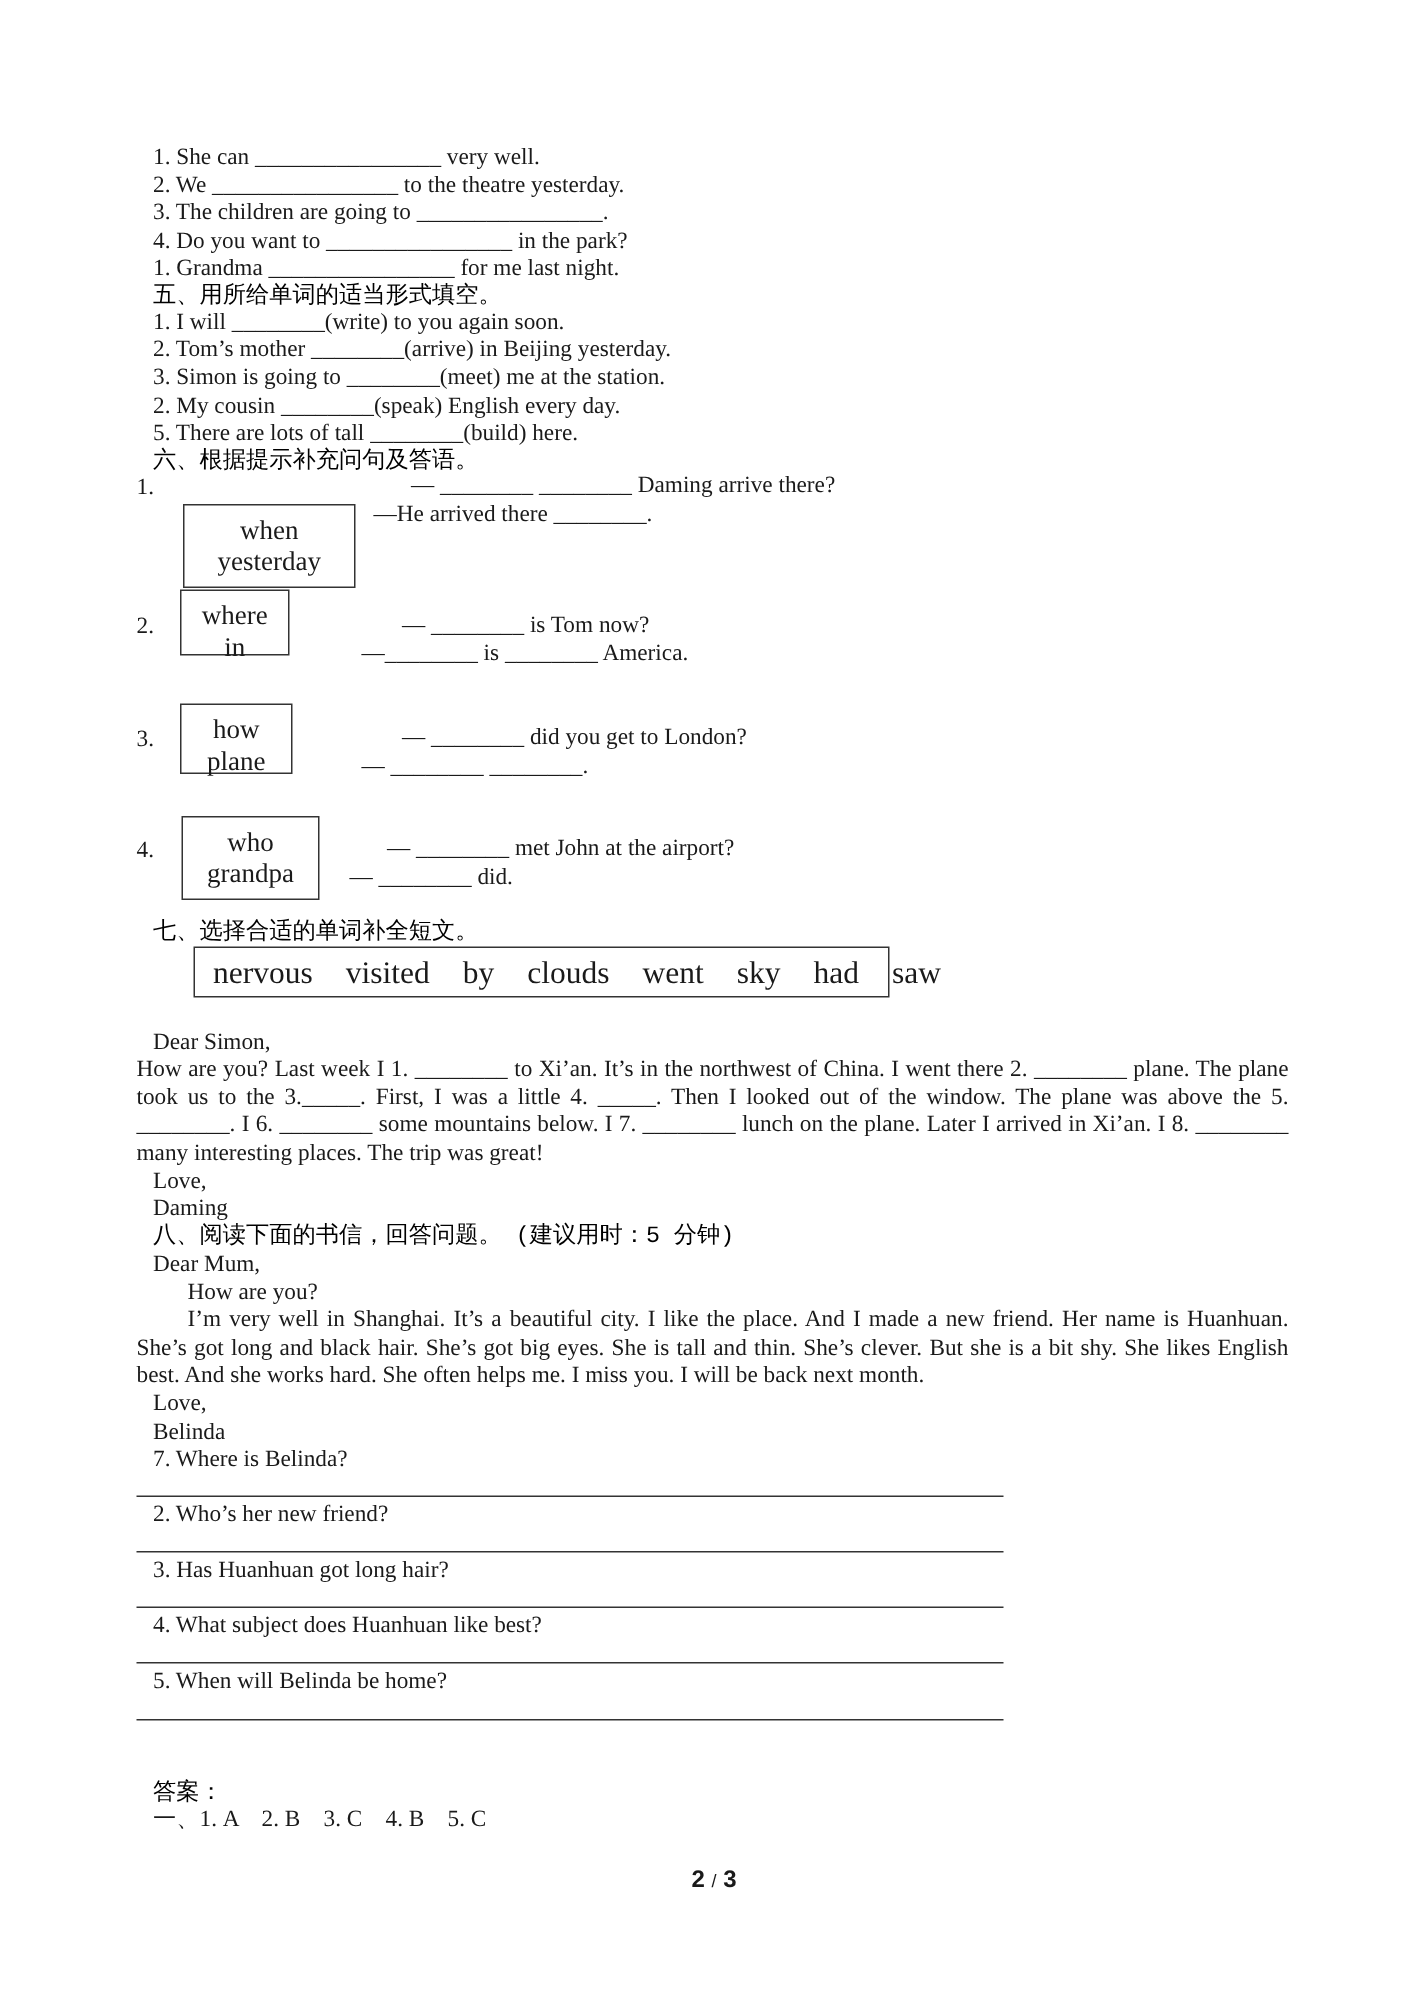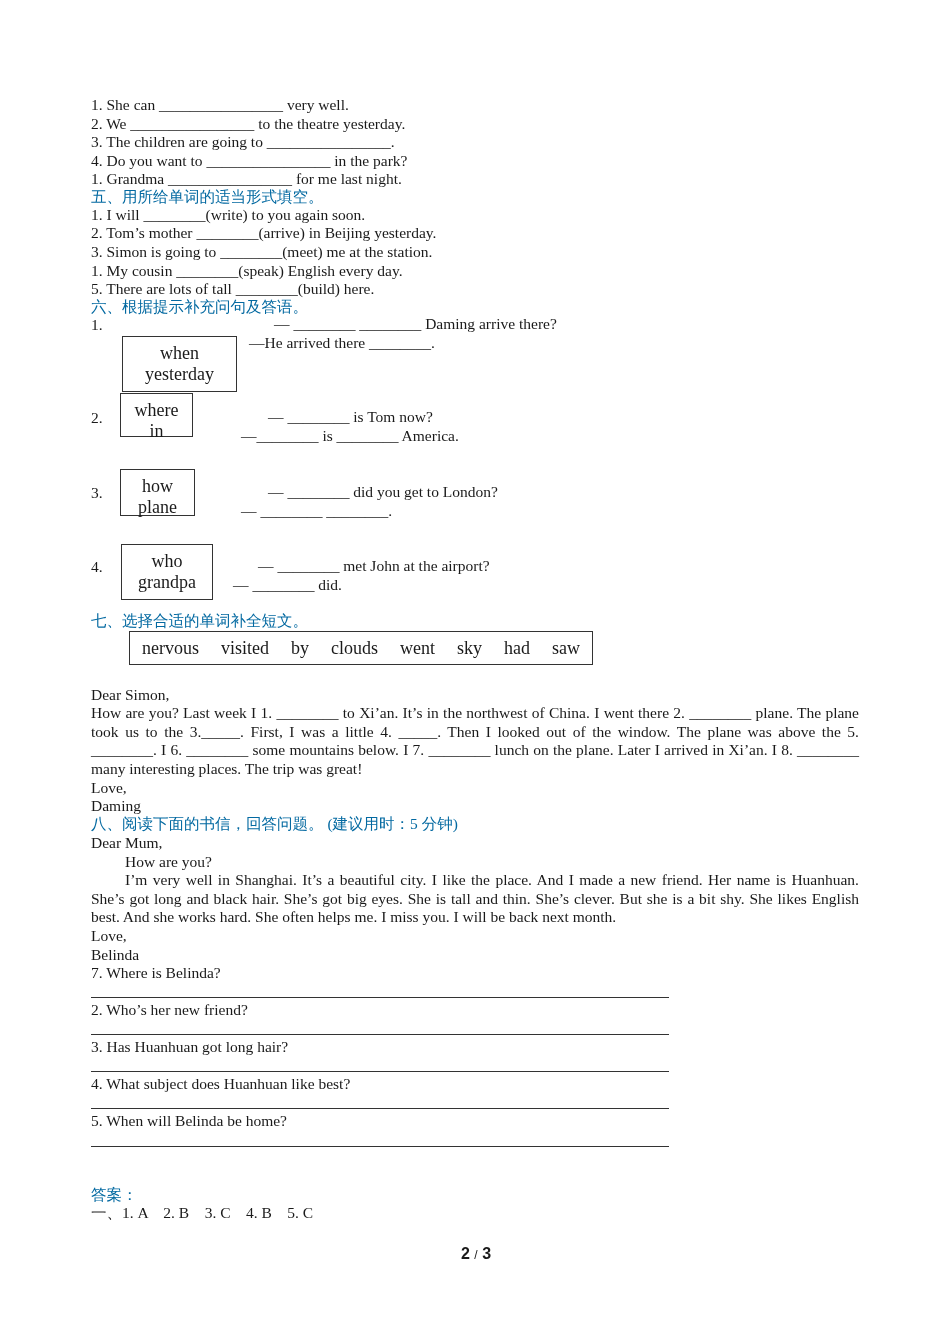--- a/index.html
+++ b/index.html
@@ -2,31 +2,31 @@
 <html><head>
 <meta charset="utf-8">
 <style>
   html, body { margin: 0; padding: 0; background: #ffffff; }
   body {
     width: 950px; height: 1344px; position: relative; overflow: hidden;
     font-family: "Liberation Serif", "DejaVu Serif", serif;
     color: #1a1a1a; font-size: 15.5px;
   }
   .abs { position: absolute; white-space: nowrap; line-height: 18px; }
-  .line { left: 91px; text-align: right; }
-  .cn { color: #0369a1; }
+  .line { left: 102px; text-align: right; }
+  .cn { color: #000000; font-family: Liberation Mono, monospace; }
   .box {
     position: absolute; border: 1.5px solid #333; text-align: center;
     font-size: 18px; line-height: 21px; box-sizing: border-box;
   }
   .box span { display: block; }
   .wordbank {
     position: absolute; left: 129px; top: 631px; width: 464px; height: 34px;
     border: 1.5px solid #333; box-sizing: border-box;
-    font-size: 18px; display: flex; align-items: center; padding-left: 12px;
+    font-size: 21px; display: flex; align-items: center; padding-left: 12px;
   }
   .wordbank span { margin-right: 22px; }
   .para { position: absolute; left: 91px; width: 768px; line-height: 18.6px; text-align: justify; }
   .indent { text-indent: 34px; }
   .ansline { position: absolute; left: 91px; width: 578px; border-top: 1px solid #333; height: 0; }
   .pagenum {
     position: absolute; left: 461px; top: 1245px;
     font-family: "Liberation Sans", "DejaVu Sans", sans-serif; font-weight: bold; font-size: 16px;
   }
   .pagenum .sl { font-weight: normal; font-size: 12px; }
@@ -37,21 +37,21 @@
 <div class="abs line" style="top:96px">1. She can ________________ very well.</div>
 <div class="abs line" style="top:115px">2. We ________________ to the theatre yesterday.</div>
 <div class="abs line" style="top:133px">3. The children are going to ________________.</div>
 <div class="abs line" style="top:152px">4. Do you want to ________________ in the park?</div>
 <div class="abs line" style="top:170px">1. Grandma ________________ for me last night.</div>
 
 <div class="abs line cn" style="top:188px">五、用所给单词的适当形式填空。</div>
 <div class="abs line" style="top:206px">1. I will ________(write) to you again soon.</div>
 <div class="abs line" style="top:224px">2. Tom’s mother ________(arrive) in Beijing yesterday.</div>
 <div class="abs line" style="top:243px">3. Simon is going to ________(meet) me at the station.</div>
-<div class="abs line" style="top:262px">1. My cousin ________(speak) English every day.</div>
+<div class="abs line" style="top:262px">2. My cousin ________(speak) English every day.</div>
 <div class="abs line" style="top:280px">5. There are lots of tall ________(build) here.</div>
 
 <div class="abs line cn" style="top:298px">六、根据提示补充问句及答语。</div>
 
 <div class="abs" style="left:91px; top:316px">1.</div>
 <div class="box" style="left:122px; top:336px; width:115px; height:56px; padding-top:6px">
   <span>when</span>
   <span>yesterday</span>
 </div>
 <div class="abs" style="left:274px; top:315px">— ________ ________ Daming arrive there?</div>

